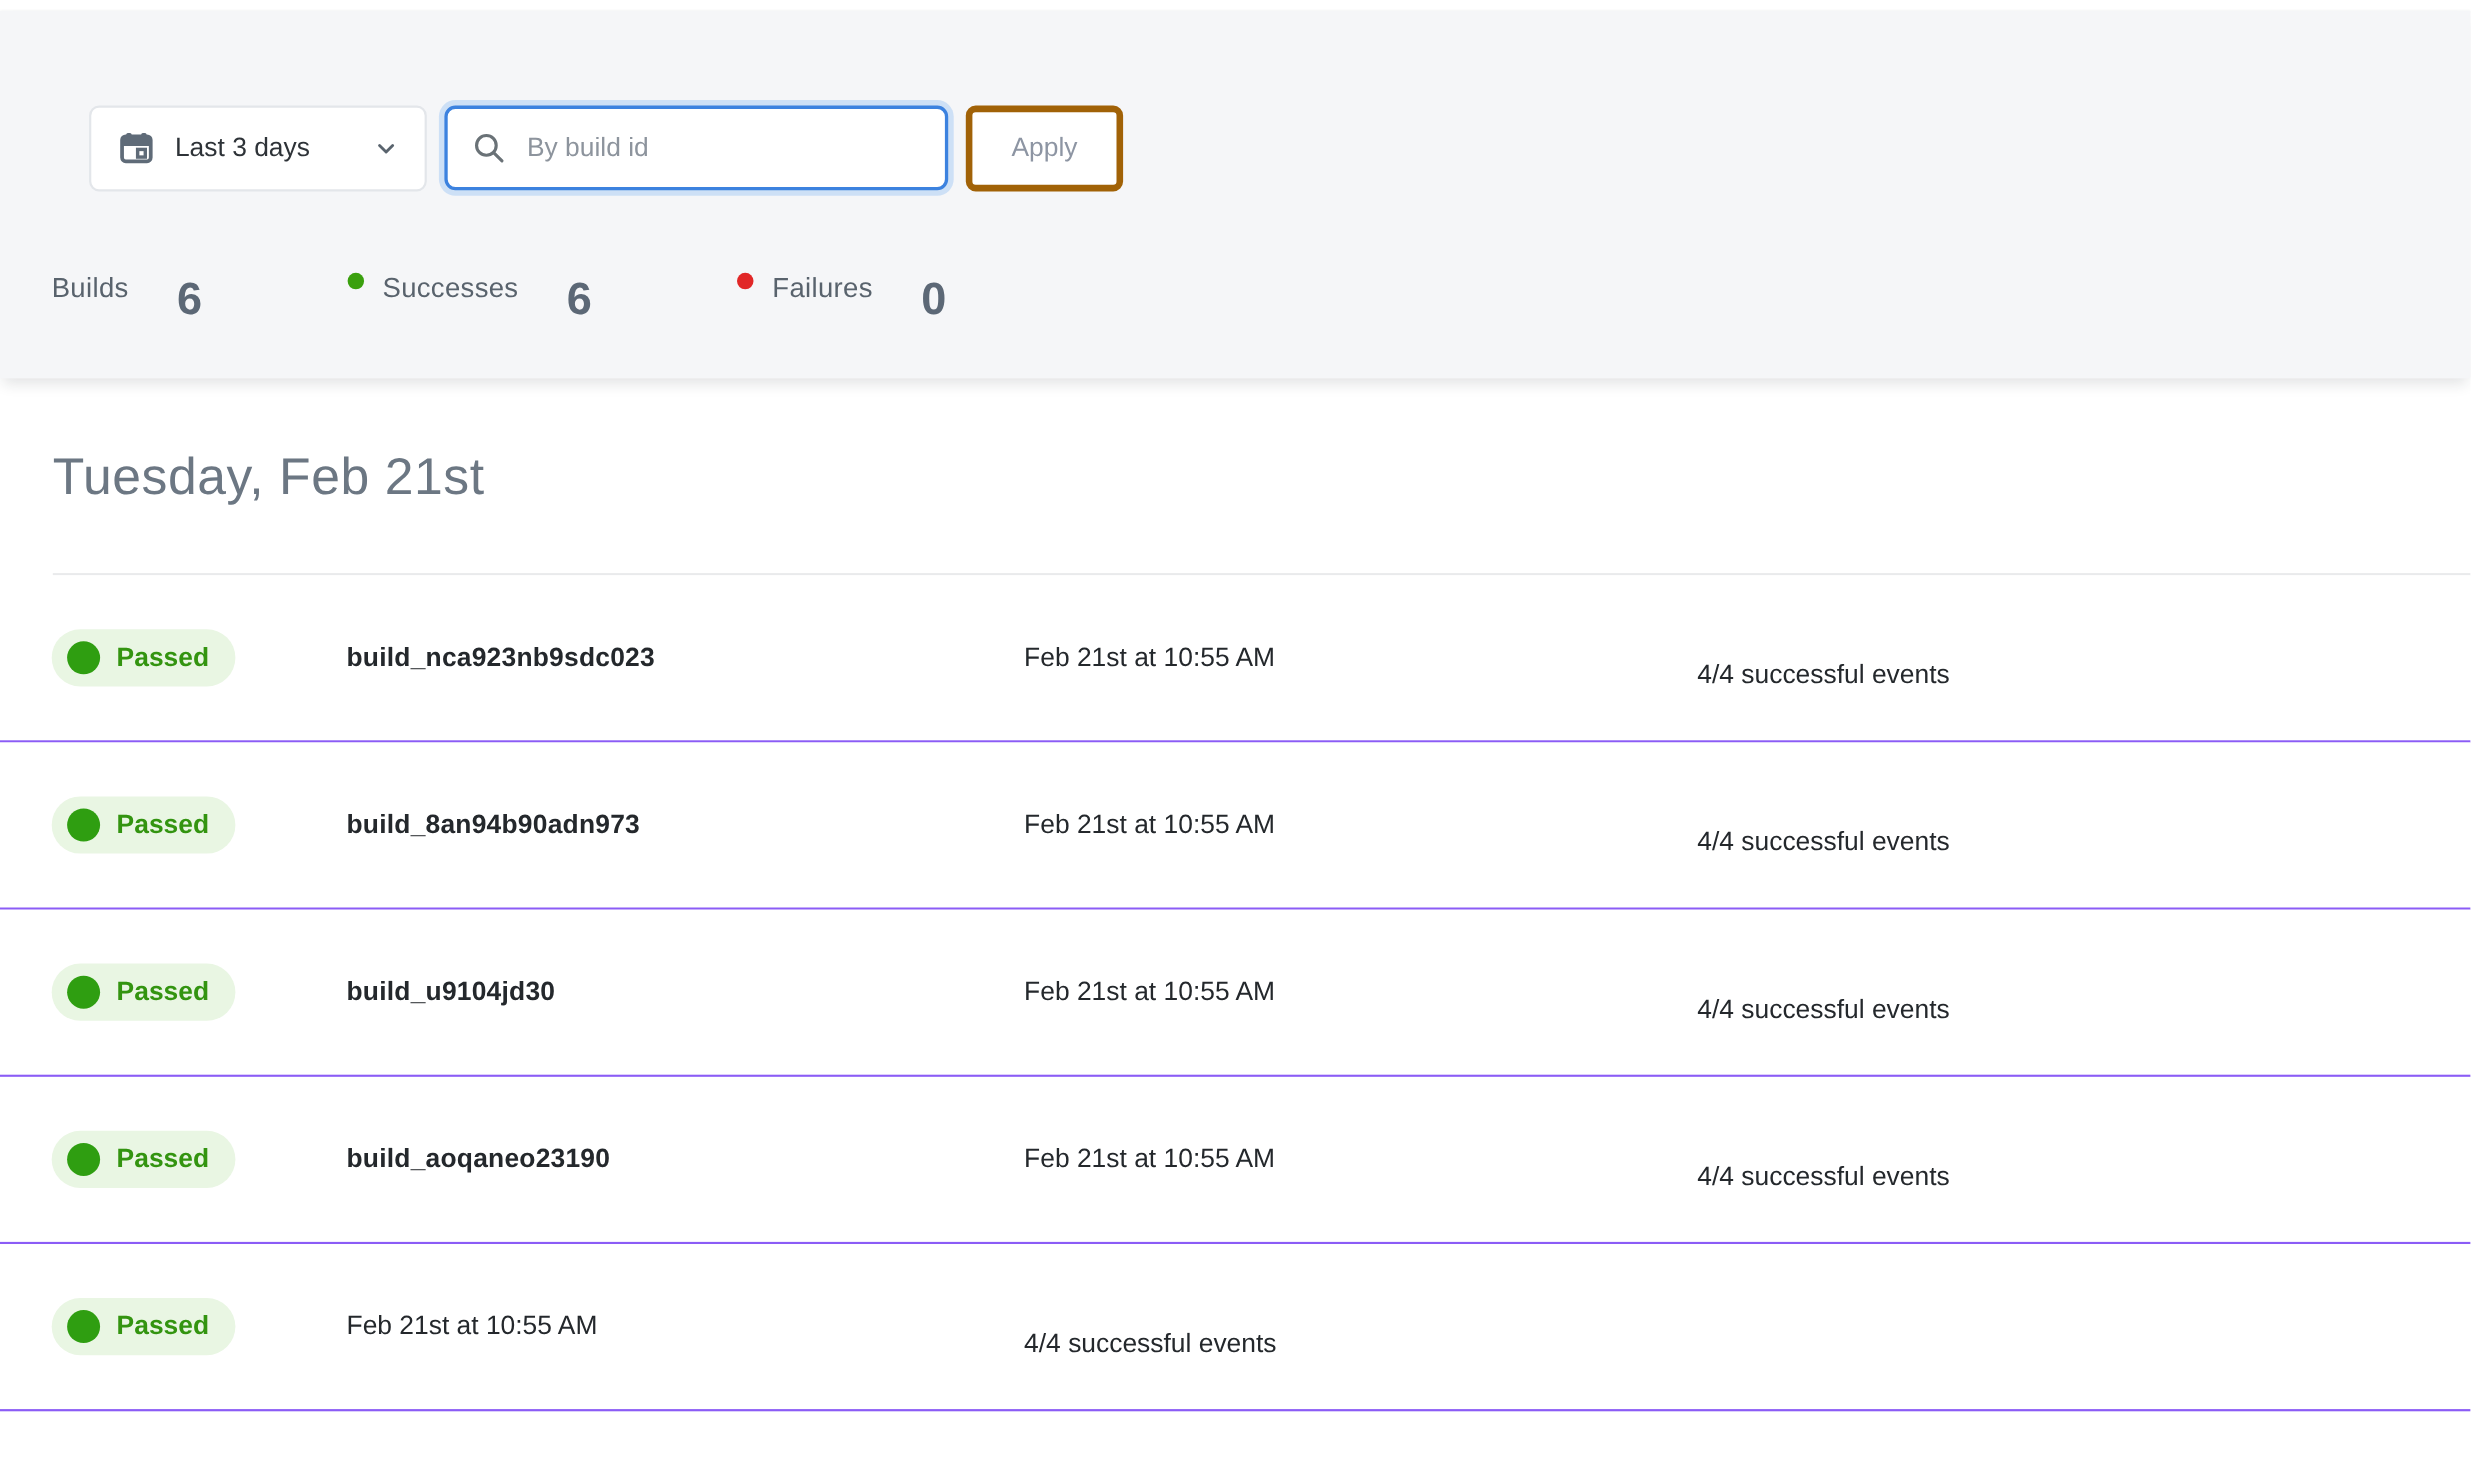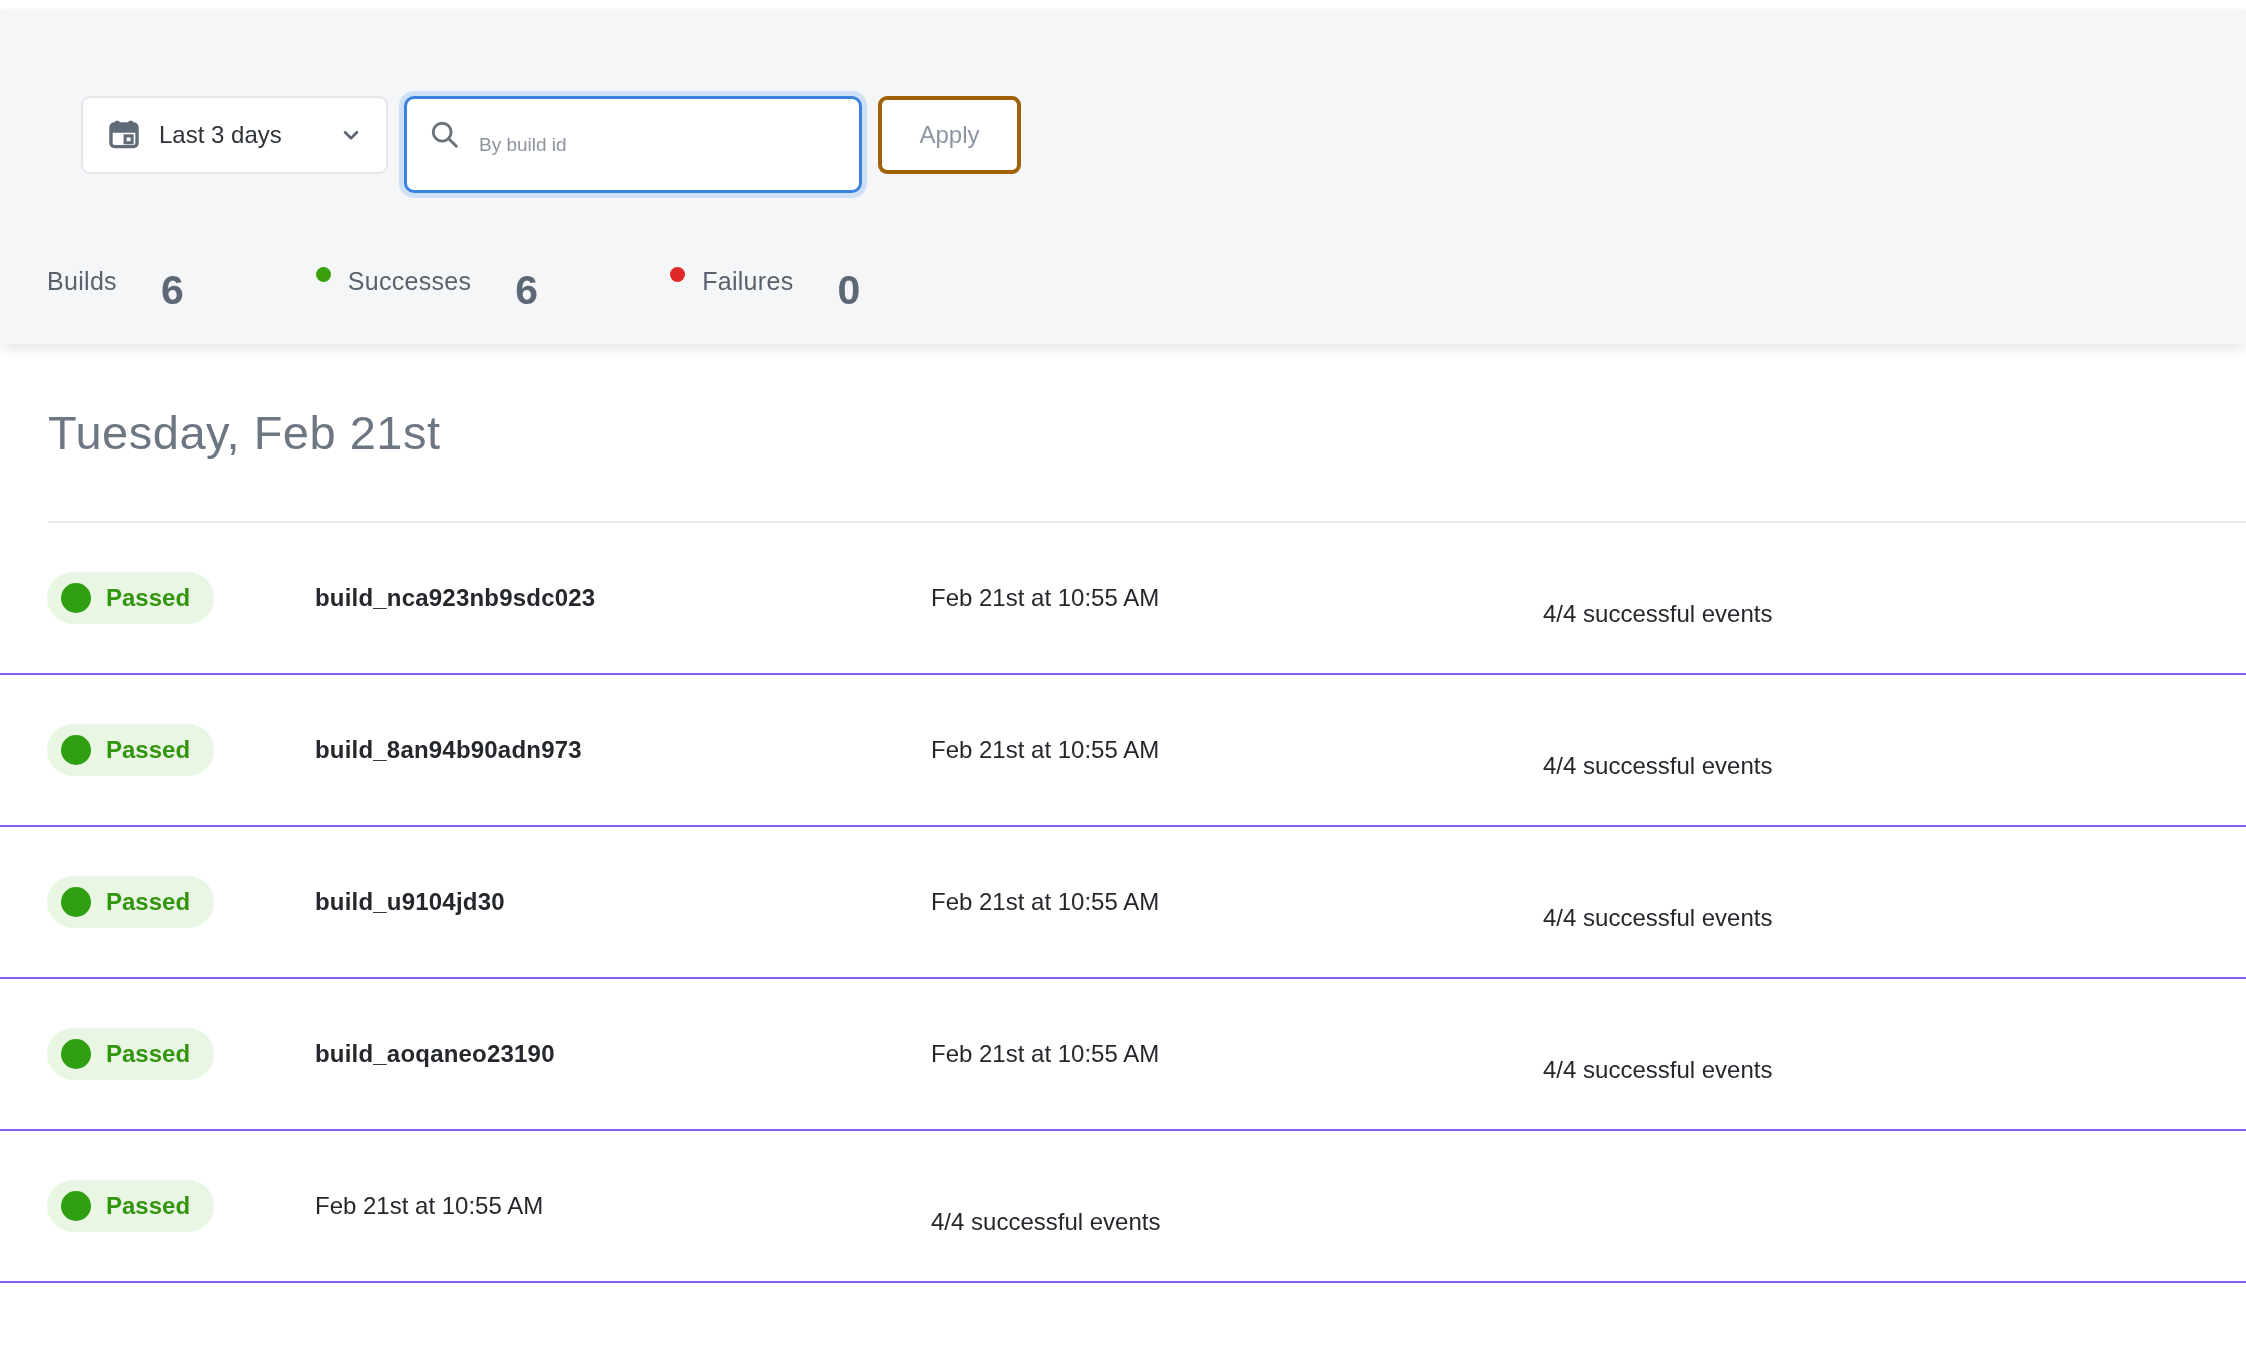--- a/index.html
+++ b/index.html
@@ -31,41 +31,41 @@
     display: flex; align-items: center;
     padding: 0 22px 0 24px;
     gap: 18px;
     cursor: pointer;
   }
   .date-dropdown .label { font-size: 24px; color: #2e3338; flex: 1; }
   .icon { display: inline-flex; align-items: center; justify-content: center; }
 
   .search-wrap { position: relative; }
   .search-input {
-    width: 458px; height: 97px;
+    width: 458px; height: 77px;
     border: 3px solid #3c82df;
     border-radius: 10px;
     box-shadow: 0 0 0 5px #cde0f6;
     background: #ffffff;
     font-family: "Liberation Sans", sans-serif;
-    font-size: 19px;
+    font-size: 24px;
     color: #2e3338;
     padding: 0 20px 0 72px;
     outline: none;
   }
   .search-input::placeholder { color: #8d949d; }
   .search-icon-box {
     position: absolute; left: 24px; top: 22px;
     pointer-events: none;
   }
 
   .apply-button {
     width: 143px; height: 78px;
     background: #ffffff;
-    border: 4px solid #a16207;
+    border: 6px solid #a16207;
     border-radius: 9px;
     font-family: "Liberation Sans", sans-serif;
     font-size: 24px;
     color: #8d95a3;
     cursor: pointer;
   }
 
   
   .stats-row {
     display: flex; align-items: center;

